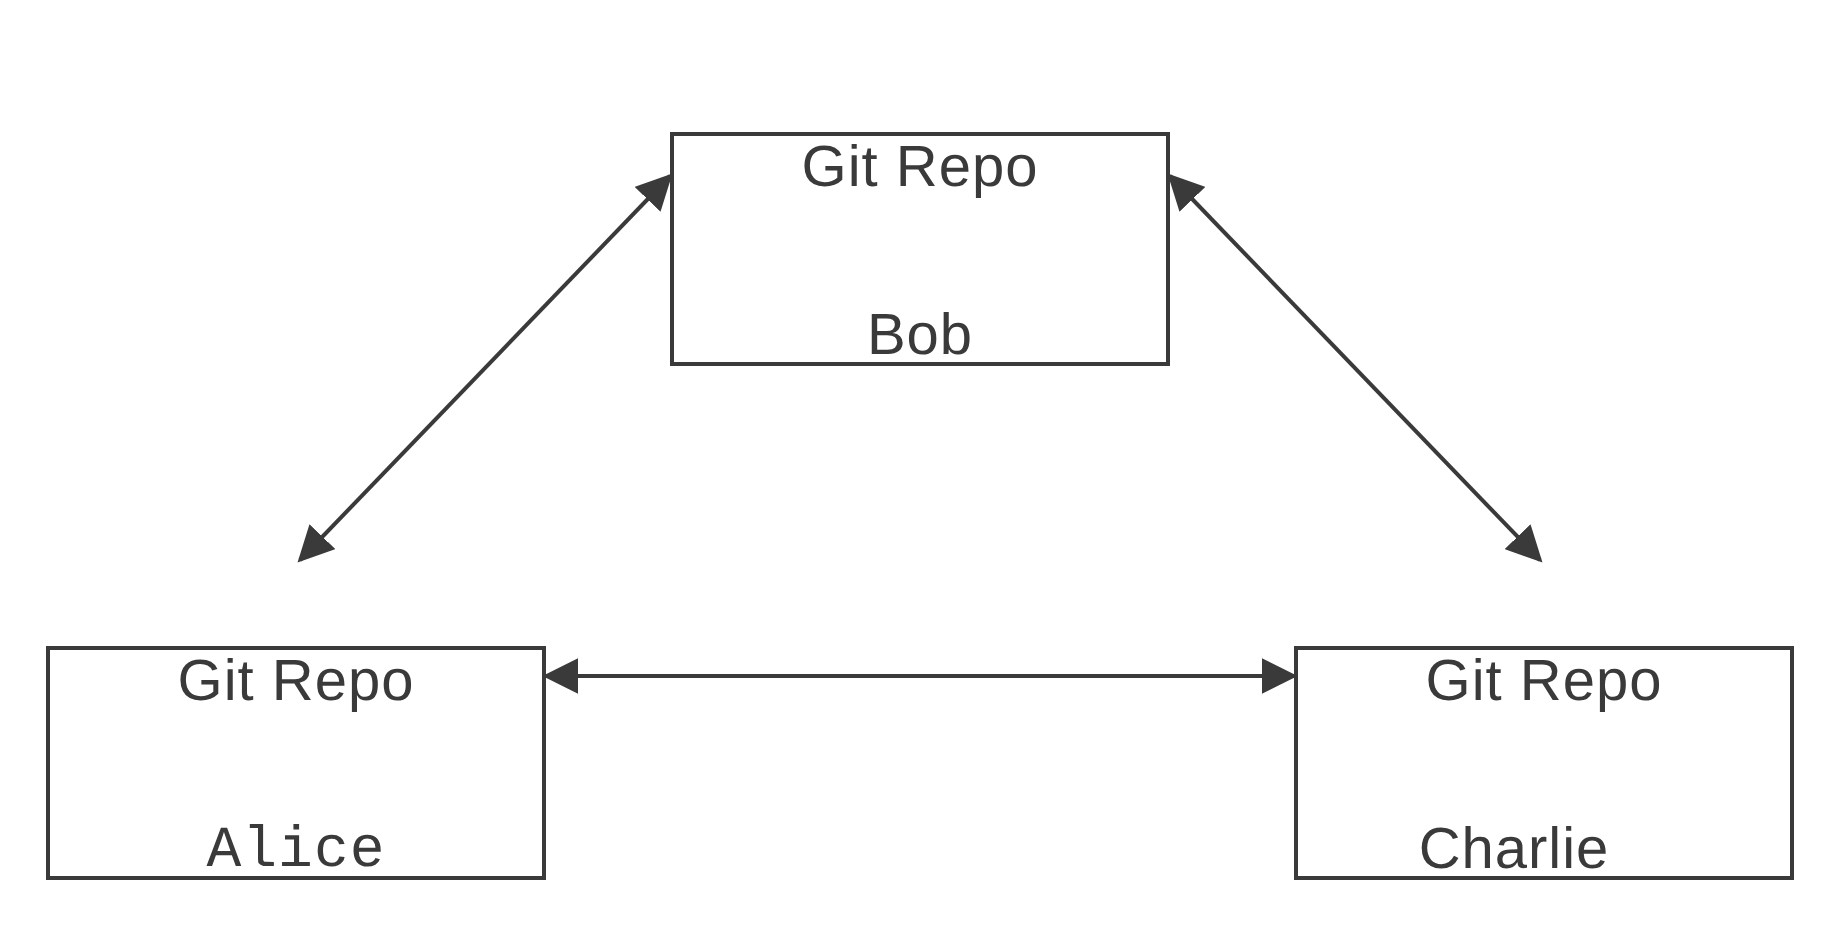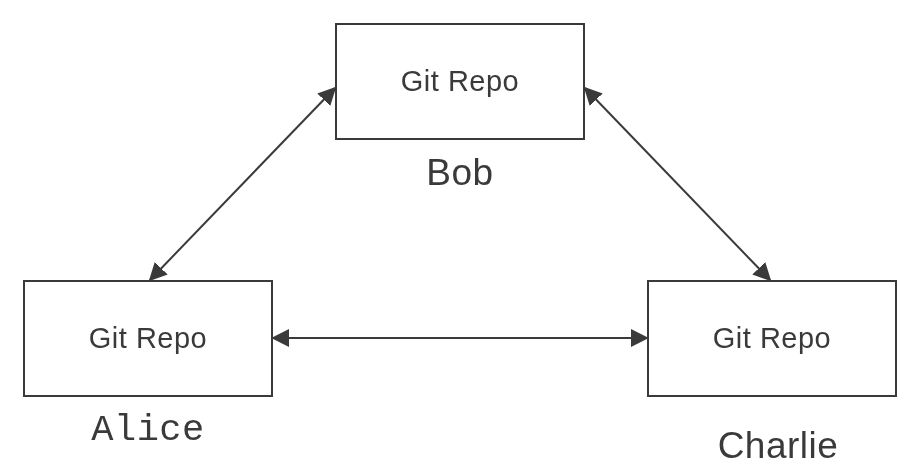--- a/index.html
+++ b/index.html
@@ -23,42 +23,43 @@
     height: 465px;
   }
   .node-box {
     position: absolute;
     width: 250px;
     height: 117px;
     border: 2px solid #3a3a3a;
     background: #ffffff;
     box-sizing: border-box;
     display: flex;
-    align-items: center;
+    align-items: flex-start;
     justify-content: center;
+    margin-top: 43px;
   }
   .node-box .box-label {
     font-size: 29px;
     color: #3a3a3a;
     letter-spacing: 0.5px;
   }
   .node-name {
     position: absolute;
     width: 250px;
     text-align: center;
-    font-size: 37px;
+    font-size: 29px;
     color: #3a3a3a;
     letter-spacing: 0.5px;
   }
   #box-bob     { left: 335px; top: 23px; }
   #box-alice   { left: 23px;  top: 280px; }
   #box-charlie { left: 647px; top: 280px; }
   #name-bob     { left: 335px; top: 152px; }
   #name-alice   { left: 23px;  top: 409px; font-family: Liberation Mono, monospace; }
-  #name-charlie { left: 653px; top: 409px; margin-top: 16px; }
+  #name-charlie { left: 632px; top: 409px; }
 </style>
 </head>
 <body>
 
 <div class="canvas">
 
   <svg class="arrow-layer" width="921" height="465" viewBox="0 0 921 465" xmlns="http://www.w3.org/2000/svg">
     <defs>
       <marker id="arrowhead" viewBox="0 0 10 10" refX="9" refY="5" markerWidth="9" markerHeight="9" orient="auto-start-reverse">
         <path d="M 0 0 L 10 5 L 0 10 z" fill="#3a3a3a"></path>

